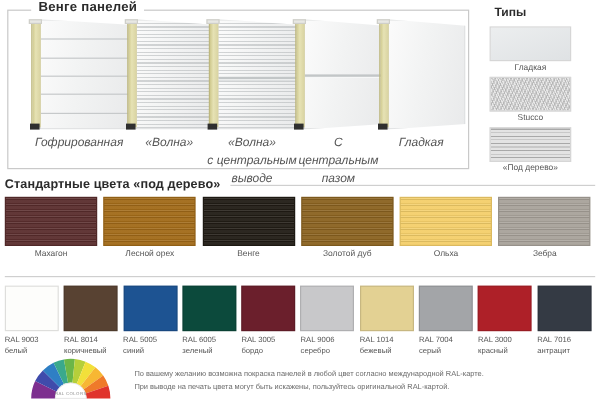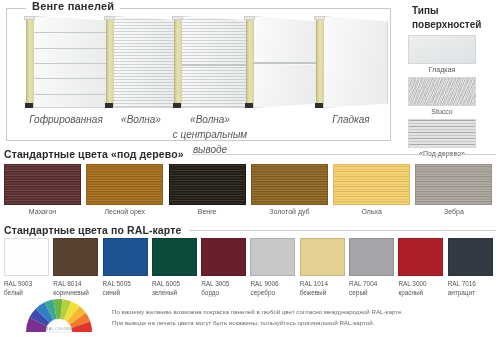--- a/index.html
+++ b/index.html
@@ -215,37 +215,37 @@
 
   <div class="panel-fig" style="left:244px; width:76px;">
     <div class="panel-body">
       <div class="face slim">
         <div class="center-groove" style="top:50%"></div>
       </div>
       <div class="core"></div>
       <div class="edge-cap"></div>
       <div class="edge-foot"></div>
     </div>
+    <div class="panel-label"><span>С центральным</span><br><span>пазом</span></div>
   </div>
 
   <div class="panel-fig" style="left:314px; width:74px;">
     <div class="panel-body">
       <div class="face slim"></div>
       <div class="core"></div>
       <div class="edge-cap"></div>
       <div class="edge-foot"></div>
     </div>
     <div class="panel-label">Гладкая</div>
   </div>
 </div>
 
 <div id="surfaces-section">
   <div id="surfaces-title">
     <span>Типы</span><br>
-    <span>поверхностей</span>
   </div>
 
   <div class="surf-item">
     <div class="surf-swatch surf-smooth"></div>
     <div class="surf-label">Гладкая</div>
   </div>
   <div class="surf-item">
     <div class="surf-swatch surf-stucco"></div>
     <div class="surf-label">Stucco</div>
   </div>
@@ -296,21 +296,20 @@
           <div class="grain"></div>
         </div>
       <div class="wood-lb">Зебра</div>
     </div>
   </div>
 </div>
 
 <div id="ral-section">
   <div class="sect-head" style="top:0;">
     <span class="rule"></span>
-    <span class="txt">Стандартные цвета по RAL-карте</span>
   </div>
   <div class="ral-row">
     <div class="ral-item">
       <div class="ral-sw" id="r0" style="background: rgb(253, 253, 251);"></div>
       <div class="ral-lb"><span>RAL 9003</span><br><span>белый</span></div>
     </div>
     <div class="ral-item">
       <div class="ral-sw" id="r1" style="background: rgb(88, 66, 50);"></div>
       <div class="ral-lb"><span>RAL 8014</span><br><span>коричневый</span></div>
     </div>

